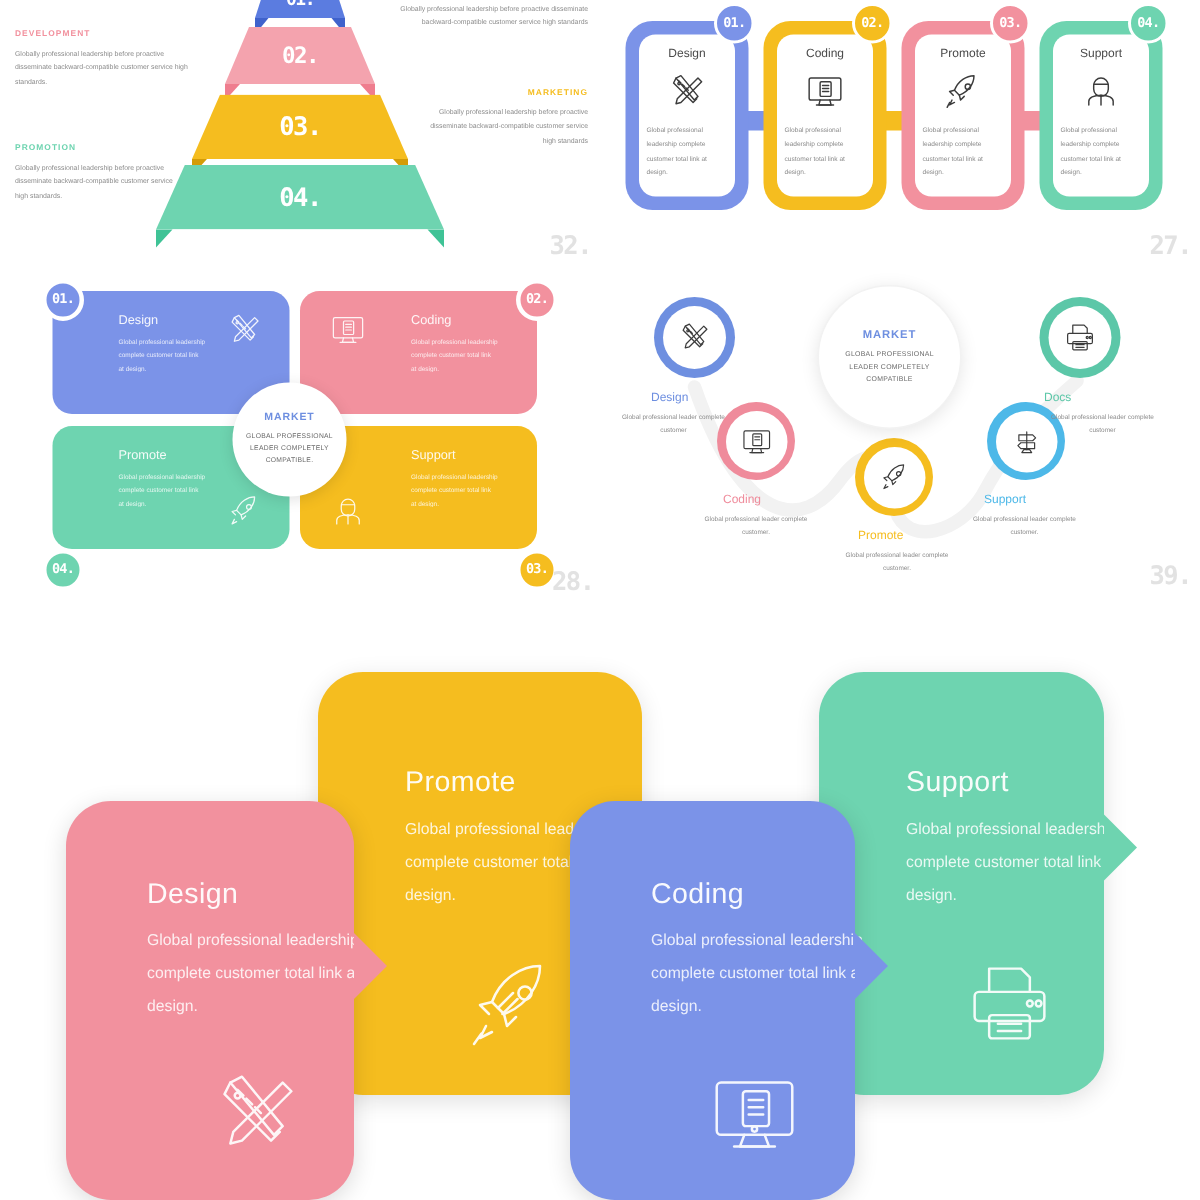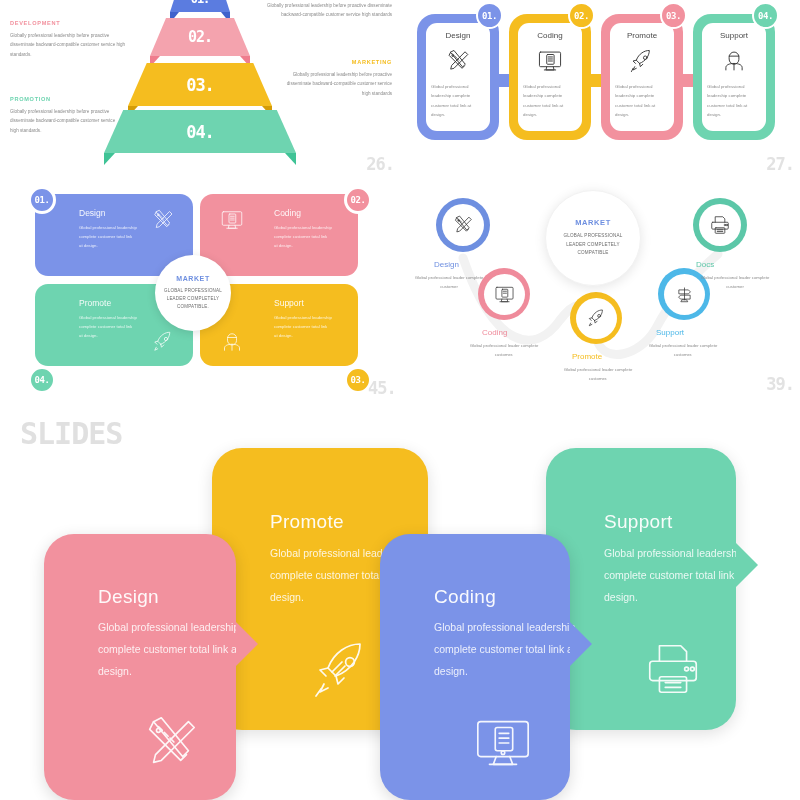--- a/index.html
+++ b/index.html
@@ -163,21 +163,21 @@
 
     <div class="r26" style="right:8px;top:1px;width:128px;">
       <div class="body-txt">Globally professional leadership before proactive disseminate backward-compatible customer service high standards</div>
     </div>
 
     <div class="r26" style="right:8px;top:59px;width:112px;">
       <div class="kicker" style="color:#f5bd1f;">MARKETING</div>
       <div class="body-txt">Globally professional leadership before proactive disseminate backward-compatible customer service high standards</div>
     </div>
 
-    <div class="slide-num" style="right:6px;bottom:6px;">26.</div>
+    <div class="slide-num" style="right:6px;bottom:6px;">32.</div>
   </div>
 
   <div class="panel" id="p27">
 
     <div class="arrow27" style="left:78px;width:52px;">
       <div class="shaft" style="width:40px;background:#7b93e8;"></div>
       <div class="head" style="left:36px;border-left:16px solid #7b93e8;"></div>
     </div>
     <div class="arrow27" style="left:170px;width:52px;">
       <div class="shaft" style="width:40px;background:#f5bd1f;"></div>
@@ -322,21 +322,21 @@
         </svg>
       </div>
     </div>
     <div class="badge28" style="right:28px;bottom:6px;background:#f5bd1f;">03.</div>
   </div>
 
   <div class="hub28">
     <div class="h">MARKET</div>
     <div class="s">GLOBAL PROFESSIONAL LEADER COMPLETELY COMPATIBLE.</div>
   </div>
-  <div class="slide-num" style="left:368px;top:378px;">45.</div>
+  <div class="slide-num" style="left:368px;top:378px;">28.</div>
 
   <div class="panel" id="p29">
 
     <svg width="400" height="220" style="position:absolute;left:0;top:0;">
       <path d="M63 78 C 95 170, 135 175, 160 140 C 190 100, 200 150, 197 160
                C 205 185, 240 175, 255 150 C 272 118, 290 98, 318 74" fill="none" stroke="#f2f2f2" stroke-width="9" stroke-linecap="round"></path>
     </svg>
 
     <div class="c29">
       <div class="ring" style="left:36px;top:18px;width:54px;height:54px;background:#6e8fe0;">
@@ -423,21 +423,20 @@
       <div class="h">MARKET</div>
       <div class="s">GLOBAL PROFESSIONAL LEADER COMPLETELY COMPATIBLE</div>
     </div>
 
     <div class="slide-num" style="right:6px;bottom:6px;">39.</div>
   </div>
 
   <div class="panel" id="pBig"></div>
 
   <div class="bigttl">
-    <div>SLIDES</div>
   </div>
 
   <div class="bigcard" style="left:212px;top:448px;width:216px;height:282px;background:#f5bd1f;
        box-shadow:0 4px 16px rgba(0,0,0,.12);z-index:2;">
     <div class="ttl" style="left:58px;top:63px;">Promote</div>
     <div class="txt" style="left:58px;top:94px;">Global professional leadership complete customer total link at design.</div>
     <div class="ic" style="left:98px;top:190px;">
       <svg width="64" height="64" viewBox="0 0 32 32" fill="none" stroke="#fff" stroke-width="0.85" stroke-linecap="round" stroke-linejoin="round">
         <path d="M13 19l-4-4c3-8 10-12 16-12 0 6-4 13-12 16z"></path>
           <circle cx="20" cy="12" r="2.2"></circle>

